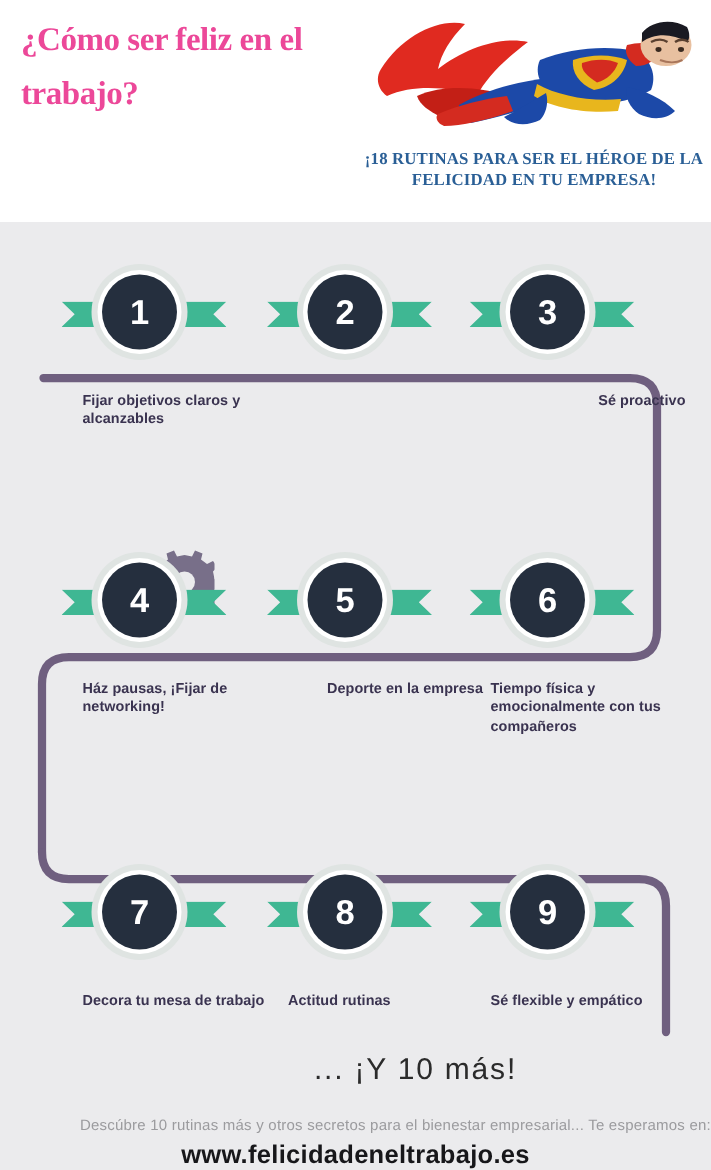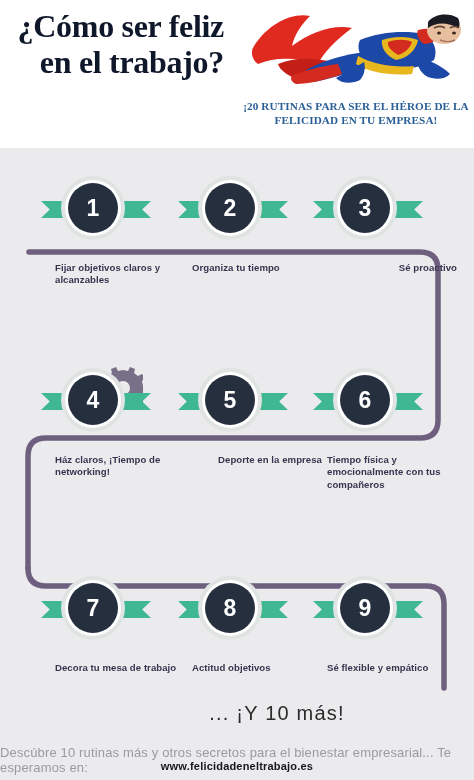--- a/index.html
+++ b/index.html
@@ -12,26 +12,26 @@
   }
   .page{position:relative;width:474px;height:780px;background:#ebebed;}
 
   
   .header{
     position:absolute;left:0;top:0;width:474px;height:148px;
     background:#ffffff;
   }
   .title{
     position:absolute;left:14px;top:8px;width:210px;
-    text-align:right;
+    text-align:left;
     font-family:"Liberation Serif", serif;
     font-weight:bold;
-    font-size:32px;
+    font-size:22px;
     line-height:36px;
-    color:#0f172a;
+    color:#ec4899;
     letter-spacing:-0.3px;
   }
   .hero-art{
     position:absolute;left:248px;top:2px;width:218px;height:92px;
   }
   .tagline{
     position:absolute;left:240px;top:99px;width:232px;
     text-align:center;
     font-family:"Liberation Serif", serif;
     font-weight:bold;
@@ -97,29 +97,29 @@
   .more{
     position:absolute;left:0;top:702px;width:474px;
     text-align:center;
     font-size:20px;
     color:#2b2b2b;
     letter-spacing:1.2px;
     padding-left:40px;
   }
   .foot-sub{
     position:absolute;left:0;top:745px;width:474px;
-    text-align:left;
-    font-size:13px;
+    text-align:right;
+    font-size:10px;
     color:#9b9b9e;
     letter-spacing:0.15px;
   }
   .foot-url{
     position:absolute;left:0;top:760px;width:474px;
     text-align:center;
-    font-size:11px;
+    font-size:17px;
     font-weight:bold;
     color:#17171a;
     letter-spacing:0.2px;
   }
 </style>
 </head>
 <body>
 
 <div class="page">
 
@@ -150,21 +150,21 @@
 
       <ellipse cx="196" cy="28" rx="17" ry="14" fill="#e8c0a0"></ellipse>
       <path d="M180 20 C186 12 200 10 210 16 C212 20 212 24 210 26 C200 20 188 20 180 26 Z" fill="#1a1a22"></path>
       <path d="M186 26 C190 24 194 24 197 26" stroke="#5a4030" stroke-width="1.6" fill="none"></path>
       <path d="M202 26 C205 24 209 24 211 26" stroke="#5a4030" stroke-width="1.6" fill="none"></path>
       <ellipse cx="191" cy="31" rx="2" ry="1.6" fill="#3a2a20"></ellipse>
       <ellipse cx="206" cy="31" rx="2" ry="1.6" fill="#3a2a20"></ellipse>
       <path d="M192 38 C197 40 203 40 207 38" stroke="#a8755a" stroke-width="1.4" fill="none"></path>
     </svg>
 
-    <div class="tagline">¡20 RUTINAS PARA SER EL HÉROE DE LA FELICIDAD EN TU EMPRESA!</div>
+    <div class="tagline">¡18 RUTINAS PARA SER EL HÉROE DE LA FELICIDAD EN TU EMPRESA!</div>
   </div>
 
   <svg class="connectors" viewBox="0 0 474 632">
 
     <path d="M29 104 L420 104 Q438 104 438 122 L438 272 Q438 290 420 290 L46 290 Q28 290 28 308 L28 420" stroke="#6f5f7f" stroke-width="5.5" fill="none" stroke-linecap="round"></path>
 
     <path d="M28 420 Q28 438 46 438 L426 438 Q444 438 444 456 L444 540" stroke="#6f5f7f" stroke-width="5.5" fill="none" stroke-linecap="round"></path>
   </svg>
 
   <div class="row" style="top:176px;">
@@ -178,21 +178,20 @@
       <div class="label" style="top:86px;">Fijar objetivos claros y alcanzables</div>
     </div>
 
     <div class="cell c2">
       <div class="badge">
         <div class="ribbon r-left"></div>
         <div class="halo"></div>
         <div class="ring"></div>
         <div class="disc">2</div>
       </div>
-      <div class="label" style="top:86px;">Organiza tu tiempo</div>
     </div>
 
     <div class="cell c3">
       <div class="badge">
         <div class="ribbon r-left"></div>
         <div class="halo"></div>
         <div class="ring"></div>
         <div class="disc">3</div>
       </div>
       <div class="label" style="top:86px;text-align:right;">Sé proactivo</div>
@@ -204,21 +203,21 @@
       <div class="badge">
         <svg class="gear" viewBox="0 0 40 44">
           <path d="M20 4 l5 1 2-4 5 2 -1 4 4 3 4-2 3 4 -3 3 1 5 4 1 0 5 -4 1 -1 5 3 3 -3 4 -4-2 -4 3 1 4 -5 2 -2-4 -5 1 -5-1 -2 4 -5-2 1-4 -4-3 -4 2 -3-4 3-3 -1-5 -4-1 0-5 4-1 1-5 -3-3 3-4 4 2 4-3 -1-4 5-2 2 4 Z" fill="#6e6480" opacity="0.92"></path>
           <circle cx="20" cy="22" r="7" fill="#ebebed"></circle>
         </svg>
         <div class="ribbon r-left"></div>
         <div class="halo"></div>
         <div class="ring"></div>
         <div class="disc">4</div>
       </div>
-      <div class="label" style="top:86px;">Ház claros, ¡Tiempo de networking!</div>
+      <div class="label" style="top:86px;">Ház pausas, ¡Fijar de networking!</div>
     </div>
 
     <div class="cell c2">
       <div class="badge">
         <div class="ribbon r-left"></div>
         <div class="halo"></div>
         <div class="ring"></div>
         <div class="disc">5</div>
       </div>
       <div class="label" style="top:86px;text-align:right;">Deporte en la empresa</div>
@@ -246,21 +245,21 @@
       <div class="label" style="top:86px;">Decora tu mesa de trabajo</div>
     </div>
 
     <div class="cell c2">
       <div class="badge">
         <div class="ribbon r-left"></div>
         <div class="halo"></div>
         <div class="ring"></div>
         <div class="disc">8</div>
       </div>
-      <div class="label" style="top:86px;">Actitud objetivos</div>
+      <div class="label" style="top:86px;">Actitud rutinas</div>
     </div>
 
     <div class="cell c3">
       <div class="badge">
         <div class="ribbon r-left"></div>
         <div class="halo"></div>
         <div class="ring"></div>
         <div class="disc">9</div>
       </div>
       <div class="label" style="top:86px;">Sé flexible y empático</div>

